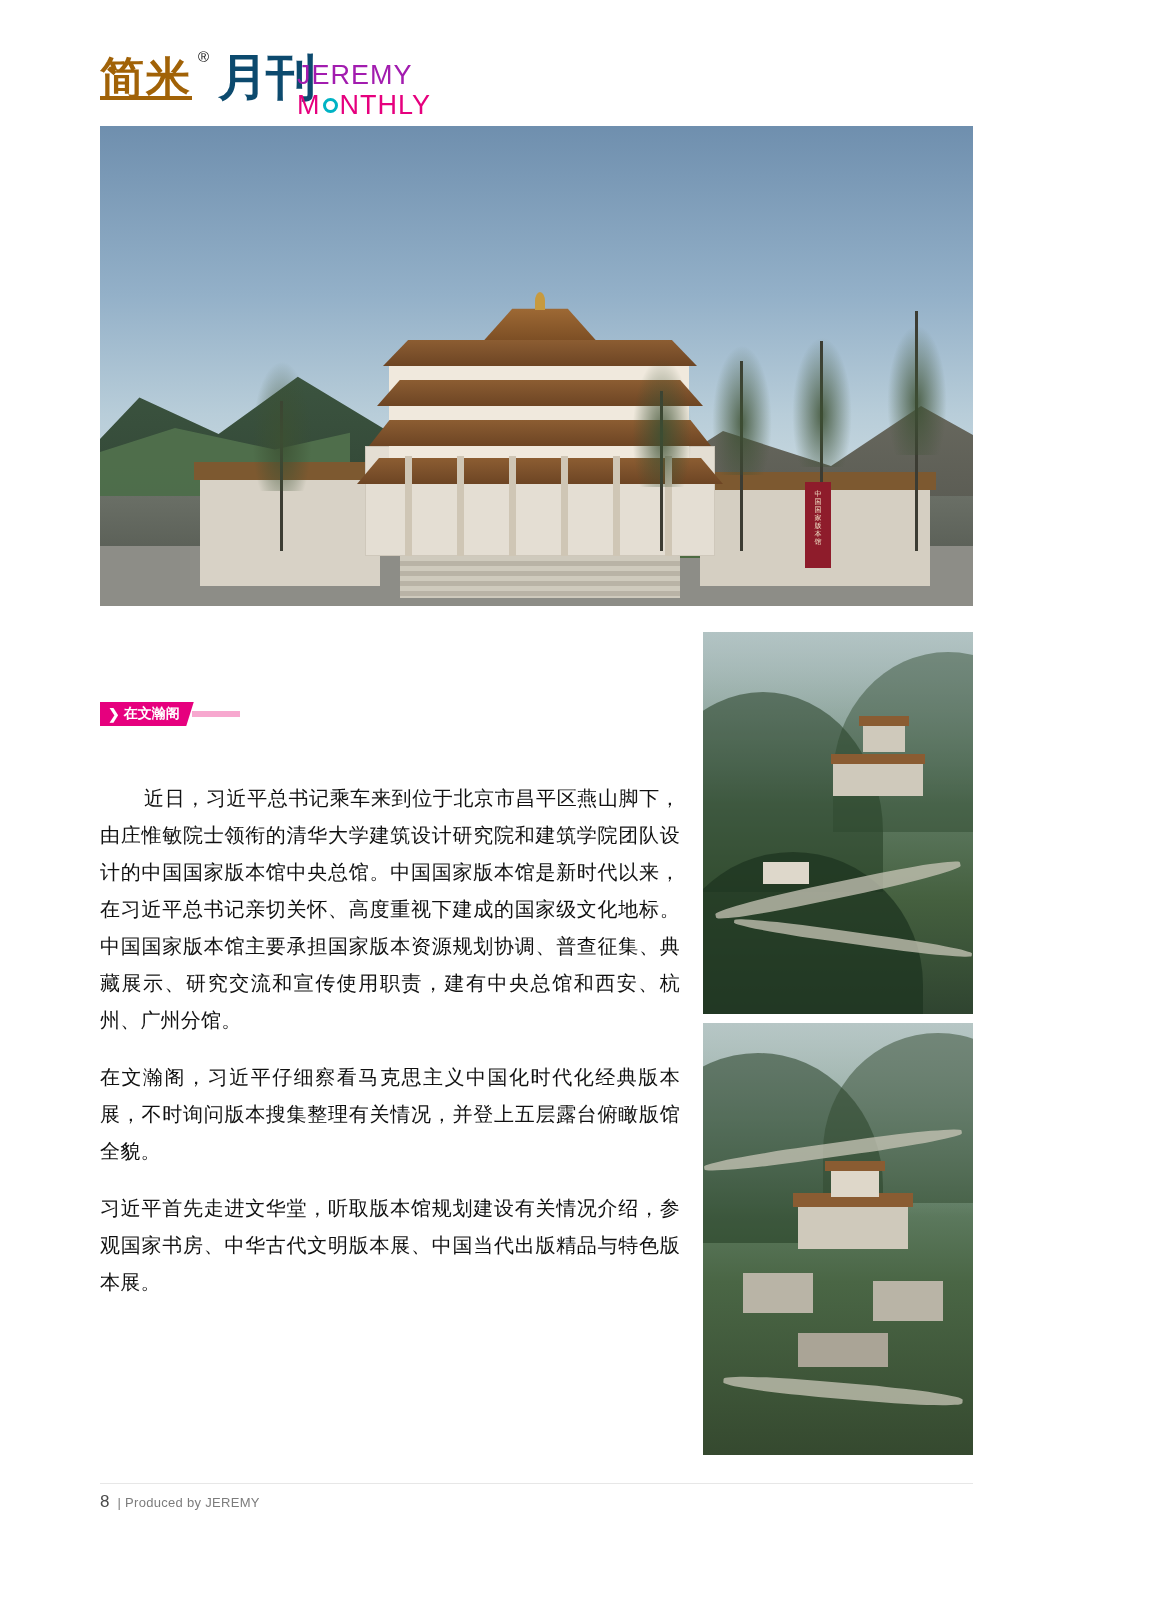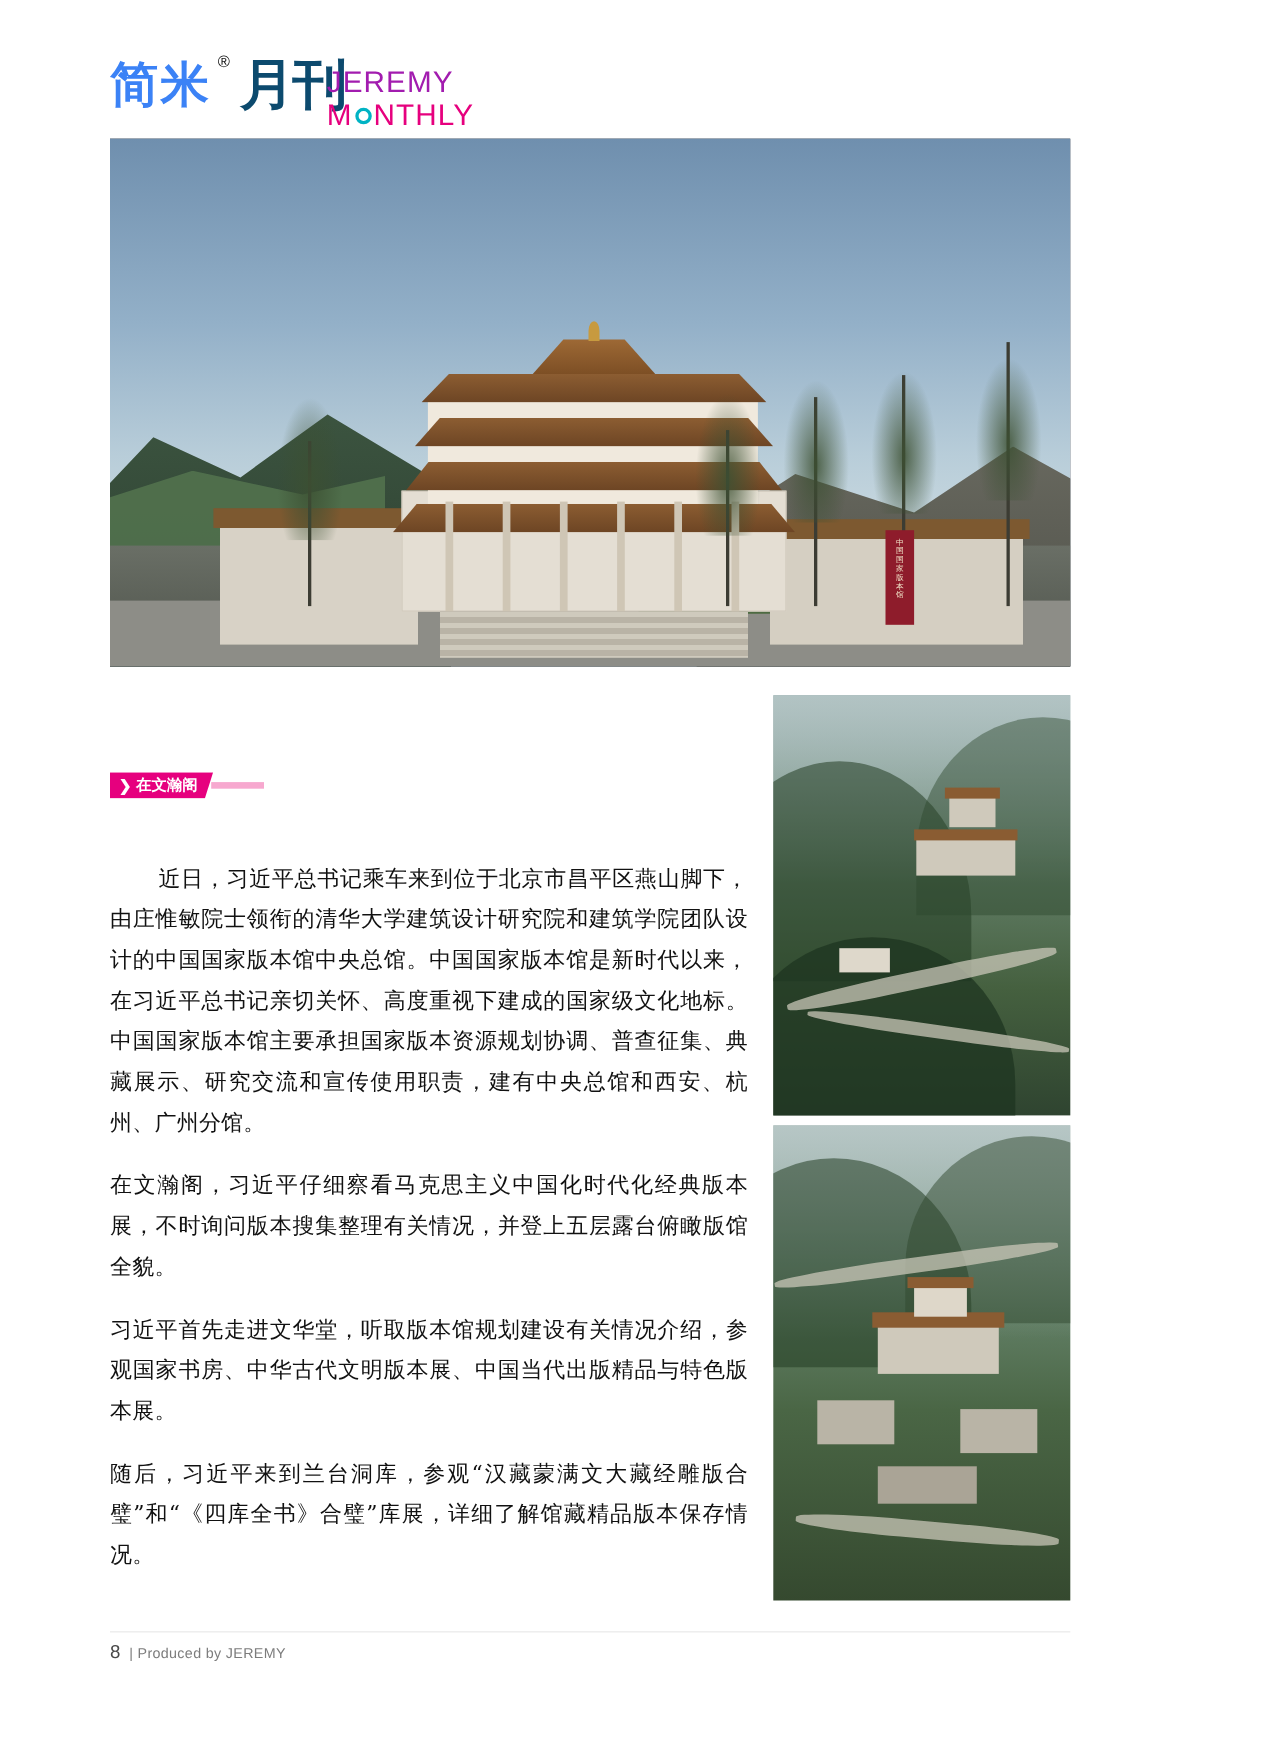--- a/index.html
+++ b/index.html
@@ -31,22 +31,23 @@
     height: 80px;
   }
   .logo-cn {
     position: absolute;
     left: 0;
     top: 26px;
     font-family: "Liberation Sans", sans-serif;
     font-size: 44px;
     font-weight: bold;
     letter-spacing: 2px;
-    color: #3b82f6;
+    color: #a16207;
     line-height: 1;
+    text-decoration: underline;
   }
   .logo-reg {
     position: absolute;
     left: 98px;
     top: 18px;
     font-family: "Liberation Sans", sans-serif;
     font-size: 15px;
     color: #111111;
   }
   .logo-yuekan {
@@ -501,21 +502,20 @@
       <span>❯</span>
       <span>在文瀚阁</span>
     </div>
     <div class="tail"></div>
   </div>
 
   <div class="body-col">
     <p class="indent">近日，习近平总书记乘车来到位于北京市昌平区燕山脚下，由庄惟敏院士领衔的清华大学建筑设计研究院和建筑学院团队设计的中国国家版本馆中央总馆。中国国家版本馆是新时代以来，在习近平总书记亲切关怀、高度重视下建成的国家级文化地标。中国国家版本馆主要承担国家版本资源规划协调、普查征集、典藏展示、研究交流和宣传使用职责，建有中央总馆和西安、杭州、广州分馆。</p>
     <p>在文瀚阁，习近平仔细察看马克思主义中国化时代化经典版本展，不时询问版本搜集整理有关情况，并登上五层露台俯瞰版馆全貌。</p>
     <p>习近平首先走进文华堂，听取版本馆规划建设有关情况介绍，参观国家书房、中华古代文明版本展、中国当代出版精品与特色版本展。</p>
-    <p>随后，习近平来到兰台洞库，参观“汉藏蒙满文大藏经雕版合璧”和“《四库全书》合璧”库展，详细了解馆藏精品版本保存情况。</p>
   </div>
 
   <div class="side-img one">
     <div class="haze"></div>
     <div class="hill" style="left:-60px; top:60px; width:240px; height:200px;"></div>
     <div class="hill" style="left:130px; top:20px; width:230px; height:180px; background:rgba(45,70,45,.45);"></div>
     <div class="hill" style="left:-40px; top:220px; width:260px; height:190px; background:rgba(30,52,32,.75);"></div>
     <div class="road" style="left:10px; top:250px; width:250px; height:16px; transform:rotate(-12deg);"></div>
     <div class="road" style="left:30px; top:300px; width:240px; height:12px; transform:rotate(8deg);"></div>
     <div class="bldg" style="left:130px; top:130px; width:90px; height:34px;"></div>

